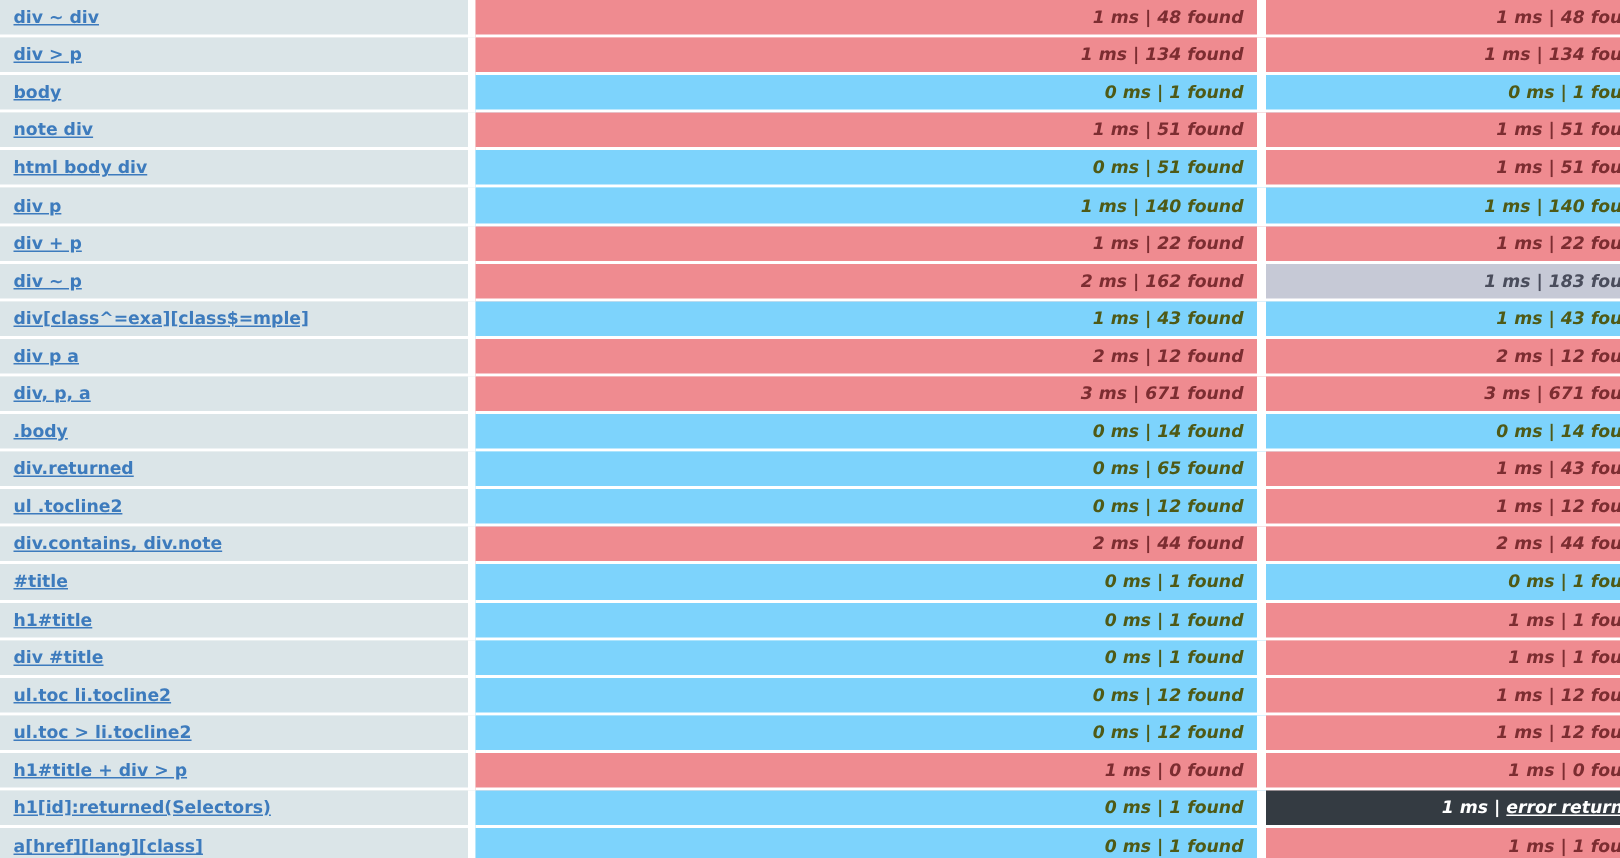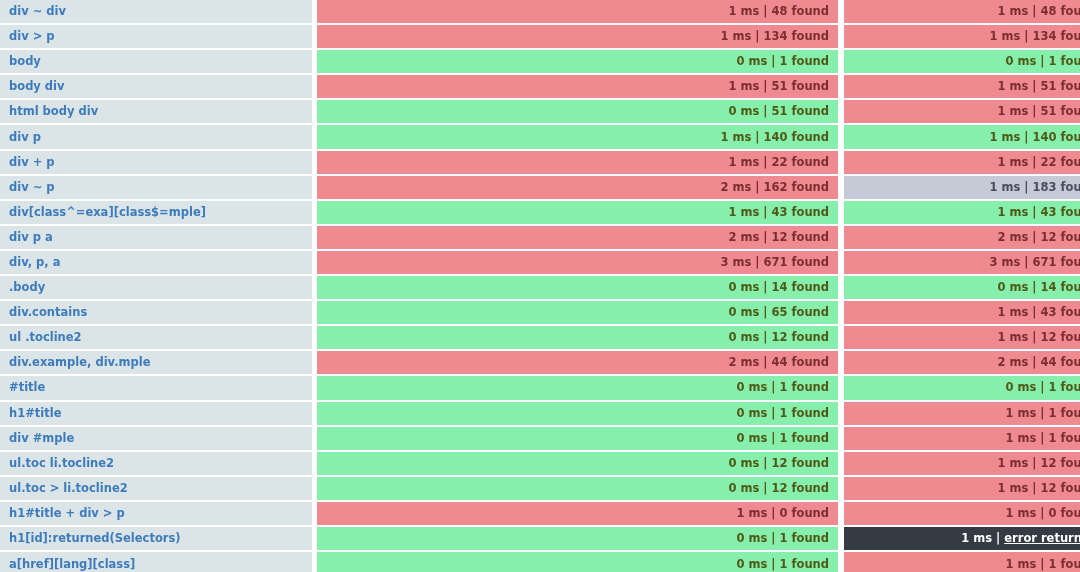--- a/index.html
+++ b/index.html
@@ -34,39 +34,41 @@
     font-weight: bold;
     font-size: 11.5px;
     padding: 0 0 0 9px;
     text-align: left;
     white-space: nowrap;
     overflow: hidden;
     border-bottom: 2px solid #ffffff;
     border-right: 5px solid #ffffff;
     vertical-align: middle;
     line-height: 23px;
+    text-decoration: underline;
   }
 
   
   td.timing-cell {
     font-size: 11.5px;
     font-weight: bold;
     text-align: right;
     padding: 0 9px 0 0;
     white-space: nowrap;
     overflow: hidden;
     border-bottom: 2px solid #ffffff;
     vertical-align: middle;
     line-height: 23px;
+    font-style: italic;
   }
   td.col-2 { width: 512px; border-right: 6px solid #ffffff; }
   td.col-3 { width: 254px; }
 
   
-  td.state-fast  { background: #86efac; color: #4f5a16; }
+  td.state-fast  { background: #7dd3fc; color: #4f5a16; }
   td.state-slow  { background: #ef8b90; color: #7c2d31; }
   td.state-tie   { background: #c6c9d6; color: #4a4d5c; }
   td.state-error { background: #343b42; color: #ffffff; }
 
   td.state-error .error-text {
     text-decoration: underline;
   }
 
   
   tr.result-row.clipped td { border-bottom: none; }
@@ -85,21 +87,21 @@
         <td class="selector-cell">div &gt; p</td>
         <td class="timing-cell col-2 state-slow">1 ms | 134 found</td>
         <td class="timing-cell col-3 state-slow">1 ms | 134 found</td>
       </tr>
       <tr class="result-row">
         <td class="selector-cell">body</td>
         <td class="timing-cell col-2 state-fast">0 ms | 1 found</td>
         <td class="timing-cell col-3 state-fast">0 ms | 1 found</td>
       </tr>
       <tr class="result-row">
-        <td class="selector-cell">body div</td>
+        <td class="selector-cell">note div</td>
         <td class="timing-cell col-2 state-slow">1 ms | 51 found</td>
         <td class="timing-cell col-3 state-slow">1 ms | 51 found</td>
       </tr>
       <tr class="result-row">
         <td class="selector-cell">html body div</td>
         <td class="timing-cell col-2 state-fast">0 ms | 51 found</td>
         <td class="timing-cell col-3 state-slow">1 ms | 51 found</td>
       </tr>
       <tr class="result-row">
         <td class="selector-cell">div p</td>
@@ -130,46 +132,46 @@
         <td class="selector-cell">div, p, a</td>
         <td class="timing-cell col-2 state-slow">3 ms | 671 found</td>
         <td class="timing-cell col-3 state-slow">3 ms | 671 found</td>
       </tr>
       <tr class="result-row">
         <td class="selector-cell">.body</td>
         <td class="timing-cell col-2 state-fast">0 ms | 14 found</td>
         <td class="timing-cell col-3 state-fast">0 ms | 14 found</td>
       </tr>
       <tr class="result-row">
-        <td class="selector-cell">div.contains</td>
+        <td class="selector-cell">div.returned</td>
         <td class="timing-cell col-2 state-fast">0 ms | 65 found</td>
         <td class="timing-cell col-3 state-slow">1 ms | 43 found</td>
       </tr>
       <tr class="result-row">
         <td class="selector-cell">ul .tocline2</td>
         <td class="timing-cell col-2 state-fast">0 ms | 12 found</td>
         <td class="timing-cell col-3 state-slow">1 ms | 12 found</td>
       </tr>
       <tr class="result-row">
-        <td class="selector-cell">div.example, div.mple</td>
+        <td class="selector-cell">div.contains, div.note</td>
         <td class="timing-cell col-2 state-slow">2 ms | 44 found</td>
         <td class="timing-cell col-3 state-slow">2 ms | 44 found</td>
       </tr>
       <tr class="result-row">
         <td class="selector-cell">#title</td>
         <td class="timing-cell col-2 state-fast">0 ms | 1 found</td>
         <td class="timing-cell col-3 state-fast">0 ms | 1 found</td>
       </tr>
       <tr class="result-row">
         <td class="selector-cell">h1#title</td>
         <td class="timing-cell col-2 state-fast">0 ms | 1 found</td>
         <td class="timing-cell col-3 state-slow">1 ms | 1 found</td>
       </tr>
       <tr class="result-row">
-        <td class="selector-cell">div #mple</td>
+        <td class="selector-cell">div #title</td>
         <td class="timing-cell col-2 state-fast">0 ms | 1 found</td>
         <td class="timing-cell col-3 state-slow">1 ms | 1 found</td>
       </tr>
       <tr class="result-row">
         <td class="selector-cell">ul.toc li.tocline2</td>
         <td class="timing-cell col-2 state-fast">0 ms | 12 found</td>
         <td class="timing-cell col-3 state-slow">1 ms | 12 found</td>
       </tr>
       <tr class="result-row">
         <td class="selector-cell">ul.toc &gt; li.tocline2</td>

